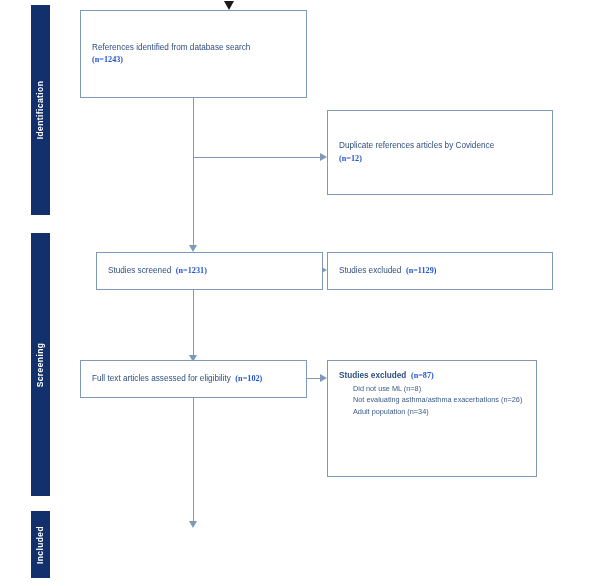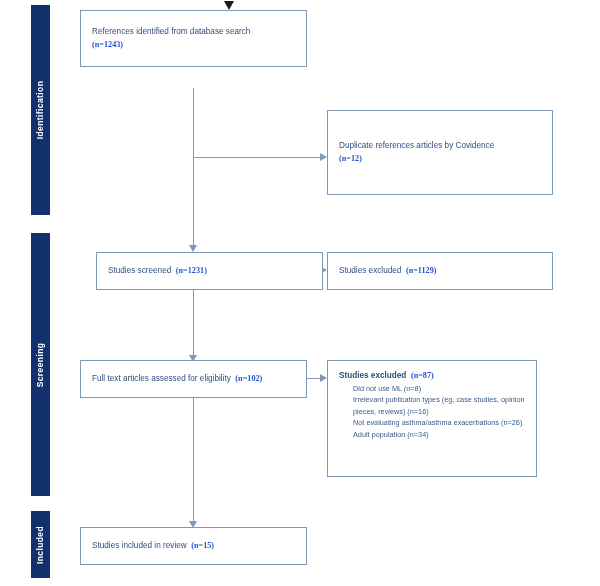--- a/index.html
+++ b/index.html
@@ -137,21 +137,21 @@
 
   <div class="vline" style="left:193px; top:290px; height:65px;"></div>
   <div class="arrow-down" style="left:189px; top:355px;"></div>
 
   <div class="hline" style="left:307px; top:378px; width:14px;"></div>
   <div class="arrow-right" style="left:320px; top:374px;"></div>
 
   <div class="vline" style="left:193px; top:398px; height:123px;"></div>
   <div class="arrow-down" style="left:189px; top:521px;"></div>
 
-  <div class="box" style="left:80px; top:10px; width:227px; height:57px;">
+  <div class="box" style="left:80px; top:10px; width:227px; height:88px;">
     <div class="box-inner">
       <div class="box-line">
         <span>References identified from database search</span>
       </div>
       <div class="box-line">
         <span class="num">(n=1243)</span>
       </div>
     </div>
   </div>
 
@@ -196,33 +196,22 @@
   <div class="box" style="left:327px; top:360px; width:210px; height:117px; align-items:flex-start;">
     <div class="box-inner" style="padding-top:9px;">
       <div class="box-line bold-label">
         <span>Studies excluded</span>
         <span>&nbsp;</span><span class="num">(n=87)</span>
       </div>
       <div class="sub-line">
         <span>Did not use ML (n=8)</span>
       </div>
       <div class="sub-line">
-        <span>Irrelevant publication types (eg, case studies, opinion pieces, reviews) (n=16)</span>
-      </div>
-      <div class="sub-line">
         <span>Not evaluating asthma/asthma exacerbations (n=26)</span>
       </div>
       <div class="sub-line">
         <span>Adult population (n=34)</span>
       </div>
     </div>
   </div>
 
-  <div class="box" style="left:80px; top:527px; width:227px; height:38px;">
-    <div class="box-inner">
-      <div class="box-line">
-        <span>Studies included in review</span>
-        <span>&nbsp;</span><span class="num">(n=15)</span>
-      </div>
-    </div>
-  </div>
 
 </div>
 
 </body></html>

